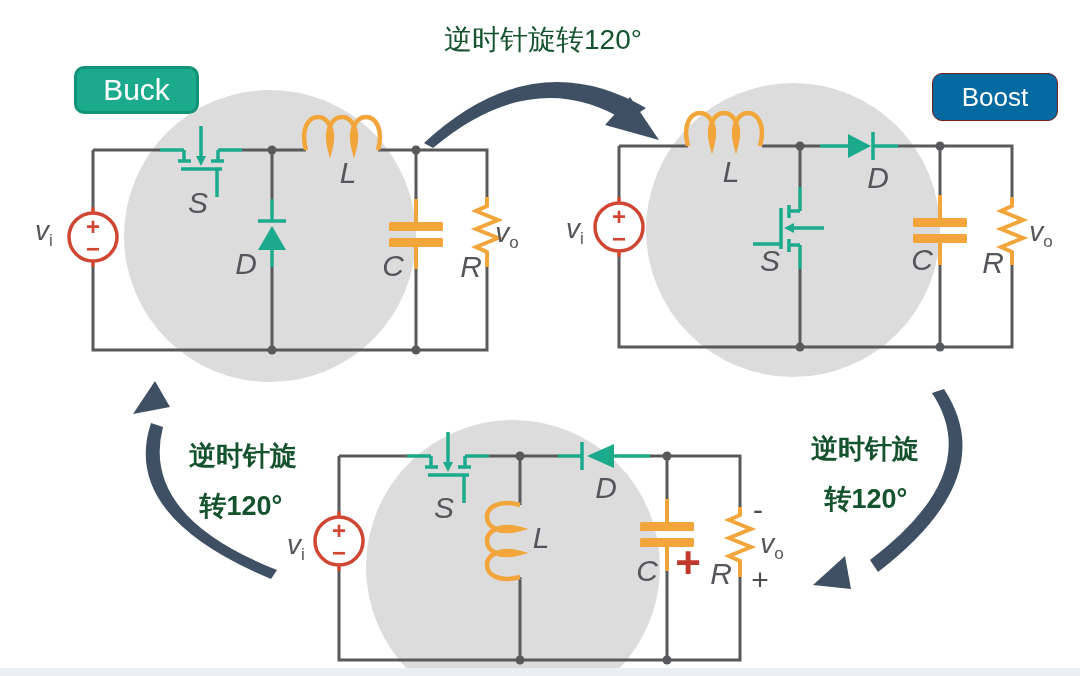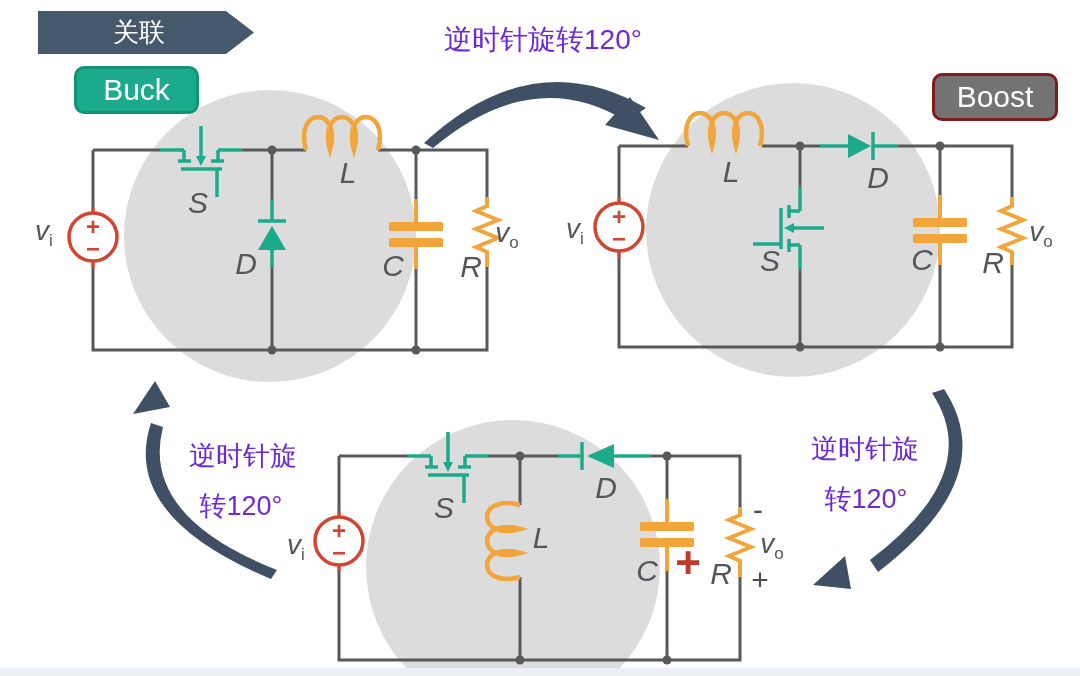--- a/index.html
+++ b/index.html
@@ -10,27 +10,27 @@
 
   
   .banner{left:38px;top:11px;width:216px;height:43px;background:#46586c;color:#ffffff;
           display:flex;align-items:center;justify-content:center;font-size:26px;
           clip-path:polygon(0 0,87% 0,100% 50%,87% 100%,0 100%);padding-right:14px;box-sizing:border-box;}
 
   
   .badge{display:flex;align-items:center;justify-content:center;color:#ffffff;
          border-radius:10px;box-sizing:border-box;}
   .badge-buck{left:74px;top:66px;width:125px;height:48px;background:#1caa8c;border:3px solid #129277;font-size:30px;text-align:center;}
-  .badge-boost{left:932px;top:73px;width:126px;height:48px;background:#737373;border:3px solid #7f1d1d;font-size:30px;}
+  .badge-boost{left:932px;top:73px;width:126px;height:48px;background:#0369a1;border:1px solid #7f1d1d;font-size:26px;}
   .badge-bb{left:434px;top:374px;width:208px;height:48px;background:#f2a42d;border:3px solid #d88f1c;font-size:29px;}
 
   
-  .cn{position:absolute;z-index:3;color:#6d28d9;white-space:nowrap;transform:translate(-50%,-50%);}
+  .cn{position:absolute;z-index:3;color:#14532d;white-space:nowrap;transform:translate(-50%,-50%);}
   .cn-top{font-size:28px;}
-  .cn-side{font-size:27px;}
+  .cn-side{font-size:27px;font-weight:bold;}
 
   
   .clabel{position:absolute;z-index:3;font-style:italic;font-size:30px;color:#55565b;
           transform:translate(-50%,-50%);white-space:nowrap;}
   .vlabel{position:absolute;z-index:3;transform:translate(-50%,-50%);white-space:nowrap;color:#55565b;text-align:right;}
   .vlabel .v{font-style:italic;font-size:28px;}
   .vlabel .vsub{font-size:17px;position:relative;top:6px;}
   .pm{position:absolute;z-index:3;font-size:30px;color:#4d4d4d;transform:translate(-50%,-50%);}
   .redplus{position:absolute;z-index:3;font-size:44px;font-weight:bold;color:#c0392b;transform:translate(-50%,-50%);}
 
@@ -151,23 +151,20 @@
       <path d="M520,505 c-44,-12 -44,36 0,24 c-44,-12 -44,36 0,24 c-44,-12 -44,36 0,24" stroke="#f2a53a" stroke-width="4.5" fill="none"></path>
       <g>
         <path d="M667,499 V522 M667,547 V571" stroke="#f2a53a" stroke-width="4" fill="none"></path>
         <rect x="640" y="522" width="54" height="9" rx="1.5" fill="#f2a53a"></rect>
         <rect x="640" y="538" width="54" height="9" rx="1.5" fill="#f2a53a"></rect>
       </g>
       <polyline points="740,507 740,515 729,520 751,529 729,538 751,547 729,556 740,561 740,577" stroke="#f2a53a" stroke-width="4" fill="none"></polyline>
     </g>
   </svg>
 
-  <div class="overlay banner">
-    <span>关联</span>
-  </div>
 
   <div class="overlay badge badge-buck">
     <span>Buck</span>
   </div>
   <div class="overlay badge badge-boost">
     <span>Boost</span>
   </div>
 
   <div class="cn cn-top" style="left:543px;top:40px;">逆时针旋转120°</div>
   <div class="cn cn-side" style="left:243px;top:456px;">逆时针旋</div>

